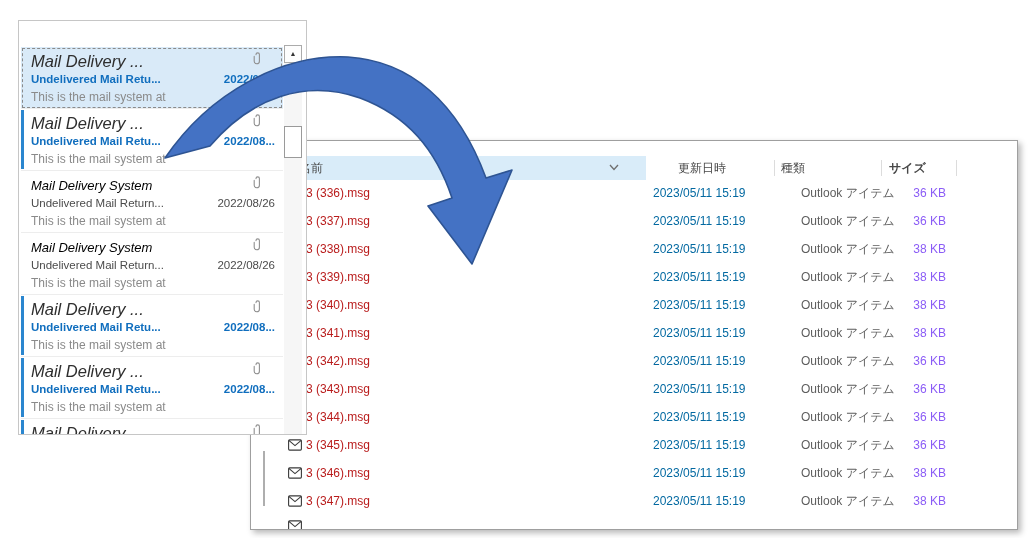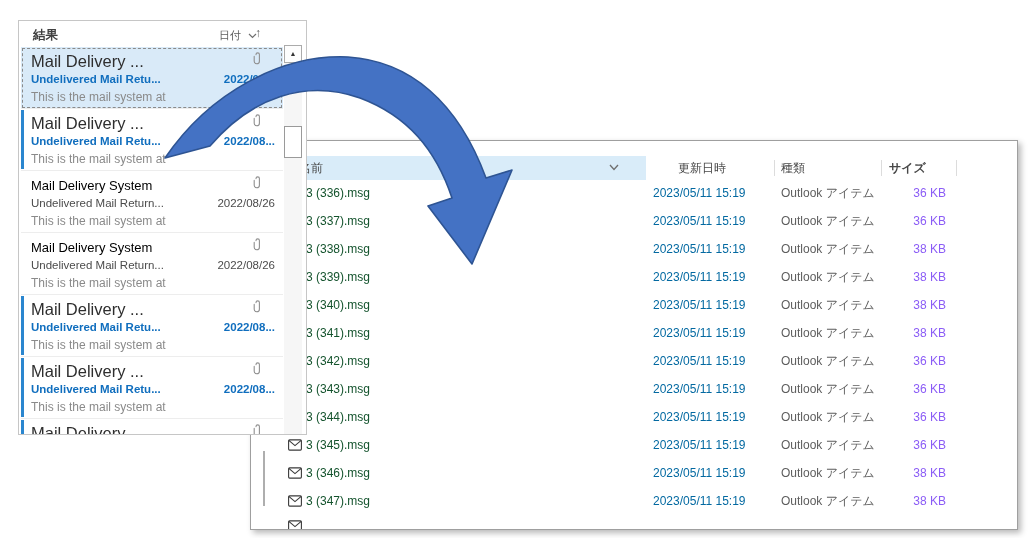--- a/index.html
+++ b/index.html
@@ -17,41 +17,41 @@
   .colh.mod{left:402px;margin-left:25px;}
   .colh.typ{left:530px;}
   .colh.siz{left:638px;font-weight:bold;}
   .htick{position:absolute;top:4px;width:1px;height:16px;background:#dcdcdc;}
   .sortcaret{position:absolute;left:206px;top:-10px;width:12px;height:8px;}
   .filtercaret{position:absolute;left:358px;top:8px;width:10px;height:7px;}
   .ex-rows{position:absolute;left:0;top:38px;width:100%;}
   .ex-row{position:relative;height:28px;font-size:12px;}
   .ex-row .cell{position:absolute;top:0;line-height:28px;white-space:nowrap;}
   .env{position:absolute;left:37px;top:8px;width:14px;height:12px;}
-  .c-name{left:55px;color:#14532d;}
+  .c-name{left:55px;color:#b91c1c;}
   .c-mod{left:402px;color:#0369a1;}
-  .c-type{left:530px;color:#5d5d5d;}
+  .c-type{left:550px;color:#5d5d5d;}
   .c-size{left:610px;width:85px;text-align:right;color:#8b5cf6;}
   .partial-env{position:absolute;left:37px;top:379px;width:14px;height:12px;}
   .navbar-thumb{position:absolute;left:12px;top:310px;width:2px;height:55px;background:#aeaeae;}
 
   
   #results{position:absolute;left:18px;top:20px;width:287px;height:413px;
     background:#fff;border:1px solid #c6c6c6;z-index:20;overflow:hidden;}
   .rp-header{position:absolute;left:0;top:0;width:100%;height:26px;}
   .rp-title{position:absolute;left:14px;top:6px;font-size:12.5px;font-weight:bold;color:#404040;}
   .rp-sort{position:absolute;left:200px;top:7px;font-size:11px;color:#5f5f5f;white-space:nowrap;cursor:default;}
   .rp-sort svg{margin-left:4px;}
   .rp-dir{position:absolute;left:236px;top:5px;font-size:12px;color:#5f5f5f;}
   .rp-list{position:absolute;left:2px;top:26px;width:262px;}
   .mail-item{position:relative;height:61px;border-bottom:1px solid #ededed;background:#fff;}
   .mi-accent{display:none;position:absolute;left:0;top:1px;bottom:1px;width:3px;background:#2a86cf;}
   .mail-item.unread .mi-accent{display:block;}
   .mi-body{position:absolute;left:10px;right:6px;top:5px;}
-  .mi-row1{position:relative;height:21px;}
+  .mi-row1{position:relative;height:21px;font-style:italic;}
   .mi-title{font-size:16.5px;color:#2e2e2e;white-space:nowrap;}
   .mail-item.read .mi-title{font-size:13px;color:#000000;}
   .mi-clip{position:absolute;right:14px;top:0;width:10px;height:14px;}
   .mi-row2{position:relative;height:15px;font-size:11.5px;white-space:nowrap;}
   .mi-subject{display:inline-block;max-width:160px;overflow:hidden;}
   .mi-date{position:absolute;right:2px;top:0;}
   .mail-item.unread .mi-subject,.mail-item.unread .mi-date,
   .mail-item.selected .mi-subject,.mail-item.selected .mi-date{color:#106ebe;font-weight:bold;}
   .mail-item.read .mi-subject,.mail-item.read .mi-date{color:#4b4b4b;}
   .mi-preview{font-size:12px;color:#8a8a8a;margin-top:2px;white-space:nowrap;}
@@ -226,30 +226,20 @@
       </div>
 
     <svg class="partial-env icon" viewBox="0 0 14 12">
       <rect x="0.6" y="0.9" width="12.8" height="10.2" rx="1" fill="none" stroke="#3a3a3a" stroke-width="1.1"></rect>
       <polyline points="0.8,1.4 7,6.6 13.2,1.4" fill="none" stroke="#3a3a3a" stroke-width="1.1"></polyline>
     </svg>
     <div class="navbar-thumb"></div>
   </section>
 
   <section id="results">
-    <div class="rp-header">
-      <span class="rp-title">結果</span>
-      <span class="rp-sort">
-        <span>日付</span>
-        <svg class="icon" style="display:inline-block" width="9" height="6" viewBox="0 0 9 6">
-          <polyline points="1,1 4.5,4.5 8,1" fill="none" stroke="#6f6f6f" stroke-width="1.2"></polyline>
-        </svg>
-      </span>
-      <span class="rp-dir">↑</span>
-    </div>
 
     <div class="rp-list">
 
         <div class="mail-item selected">
 
           <div class="mi-body">
             <div class="mi-row1">
               <span class="mi-title">Mail Delivery ...</span>
               <svg class="mi-clip icon" viewBox="0 0 10 14">
                 <path d="M3 2.6 A1.7 1.7 0 0 1 6.4 2.6 L6.4 9.2 A2.6 2.6 0 0 1 1.2 9.2 L1.2 4.4" fill="none" stroke="#8f8f8f" stroke-width="1.1" stroke-linecap="round"></path>

